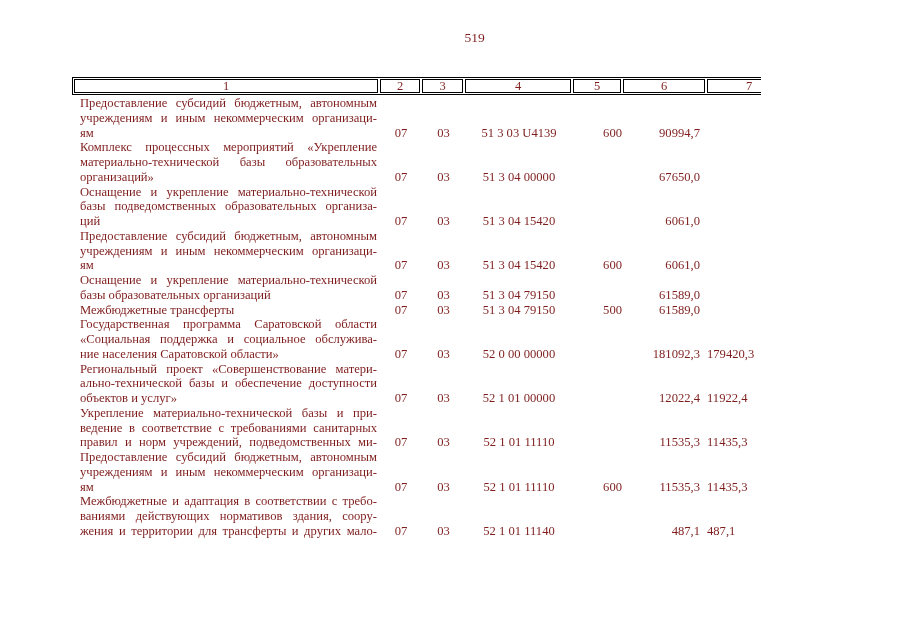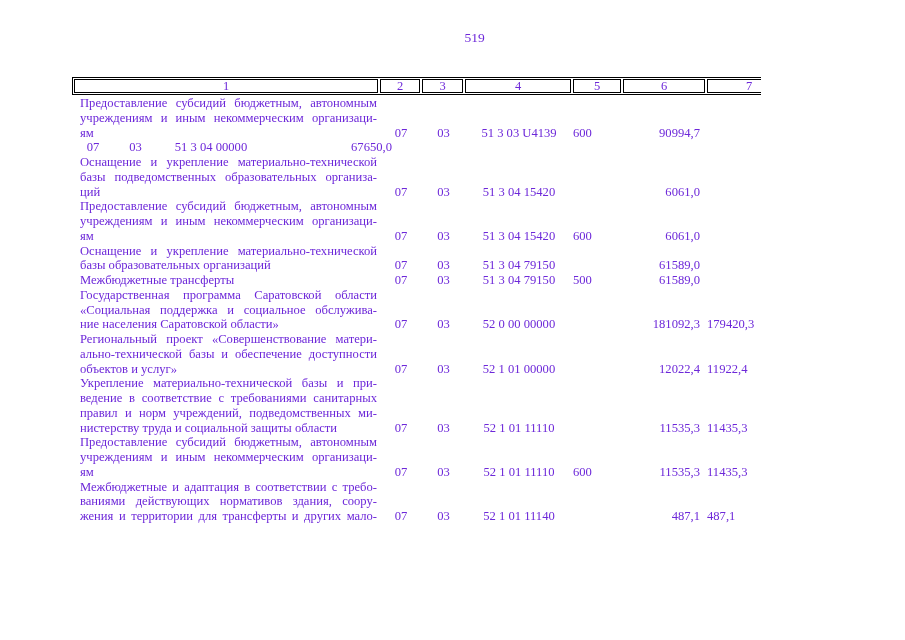--- a/index.html
+++ b/index.html
@@ -5,21 +5,21 @@
   html, body {
     margin: 0;
     padding: 0;
     background: #ffffff;
   }
   .page {
     position: relative;
     width: 761px;
     height: 640px;
     background: #ffffff;
-    color: #6d28d9;
+    color: #7f1d1d;
     font-family: "Liberation Serif", serif;
     overflow: hidden;
   }
   .page-number {
     position: absolute;
     top: 30px;
     left: 72px;
     width: 805px;
     text-align: center;
     font-size: 13.5px;
@@ -65,21 +65,21 @@
     display: flex;
     align-items: flex-end;
     font-size: 12.6px;
     line-height: 14.75px;
   }
   .trow > div { box-sizing: border-box; flex: 0 0 auto; }
   .c1 { width: 308px; padding-left: 8px; padding-right: 3px; }
   .c2 { width: 42px;  text-align: center; }
   .c3 { width: 43px;  text-align: center; }
   .c4 { width: 108px; text-align: center; white-space: nowrap; }
-  .c5 { width: 50px;  text-align: left; padding-right: 1px; }
+  .c5 { width: 50px;  text-align: right; padding-right: 1px; }
   .c6 { width: 84px;  text-align: right; padding-right: 7px; }
   .c7 { width: 86px;  padding-right: 5px; }
   .c8 { width: 84px;  text-align: right; padding-right: 5px; }
 
   
   .tline {
     text-align: justify;
     text-align-last: justify;
   }
   .tline-last {
@@ -116,20 +116,25 @@
     <div class="c2">07</div>
     <div class="c3">03</div>
     <div class="c4">51 3 03 U4139</div>
     <div class="c5">600</div>
     <div class="c6">90994,7</div>
     <div class="c7"></div>
     <div class="c8"></div>
   </div>
 
   <div class="trow">
+    <div class="c1">
+            <div class="tline">Комплекс процессных мероприятий «Укрепление</div>
+            <div class="tline">материально-технической базы образовательных</div>
+            <div class="tline tline-last">организаций»</div>
+          </div>
     <div class="c2">07</div>
     <div class="c3">03</div>
     <div class="c4">51 3 04 00000</div>
     <div class="c5"></div>
     <div class="c6">67650,0</div>
     <div class="c7"></div>
     <div class="c8"></div>
   </div>
 
   <div class="trow">
@@ -217,21 +222,20 @@
     <div class="c6">12022,4</div>
     <div class="c7">11922,4</div>
     <div class="c8">11922,4</div>
   </div>
 
   <div class="trow">
     <div class="c1">
             <div class="tline">Укрепление материально-технической базы и при-</div>
             <div class="tline">ведение в соответствие с требованиями санитарных</div>
             <div class="tline">правил и норм учреждений, подведомственных ми-</div>
-            <div class="tline tline-last">нистерству труда и социальной защиты области</div>
           </div>
     <div class="c2">07</div>
     <div class="c3">03</div>
     <div class="c4">52 1 01 11110</div>
     <div class="c5"></div>
     <div class="c6">11535,3</div>
     <div class="c7">11435,3</div>
     <div class="c8">11435,3</div>
   </div>
 

